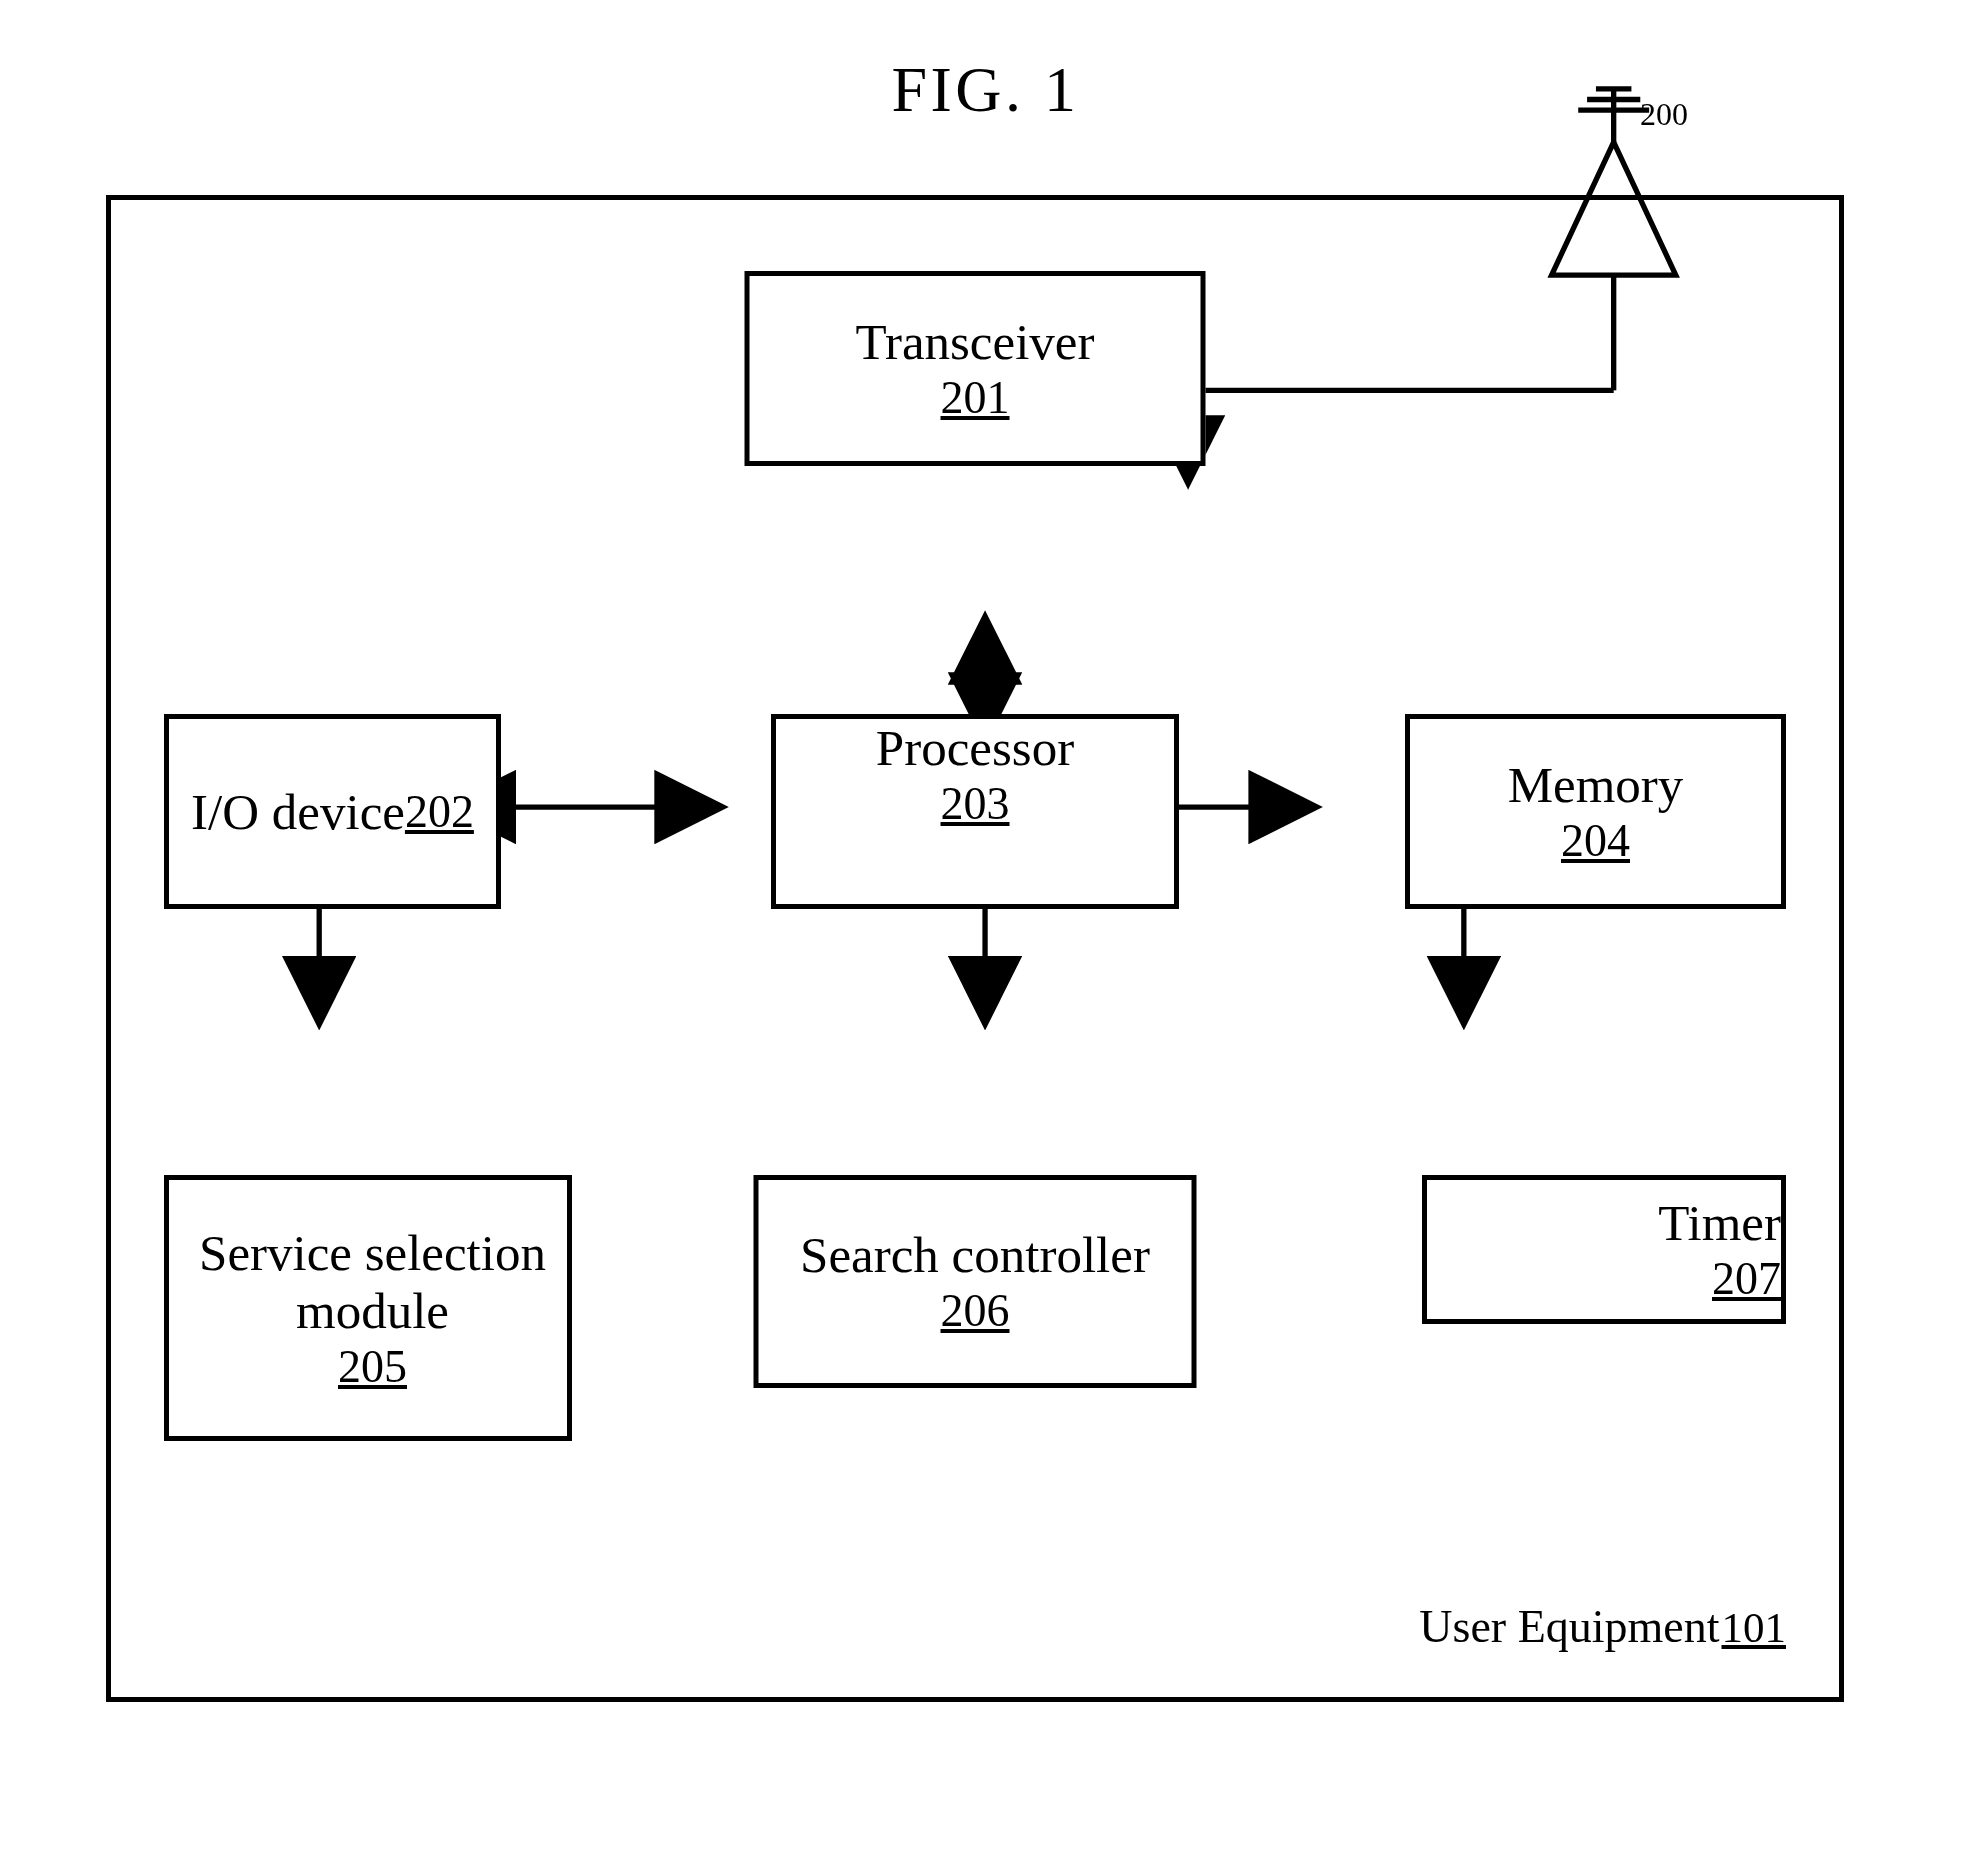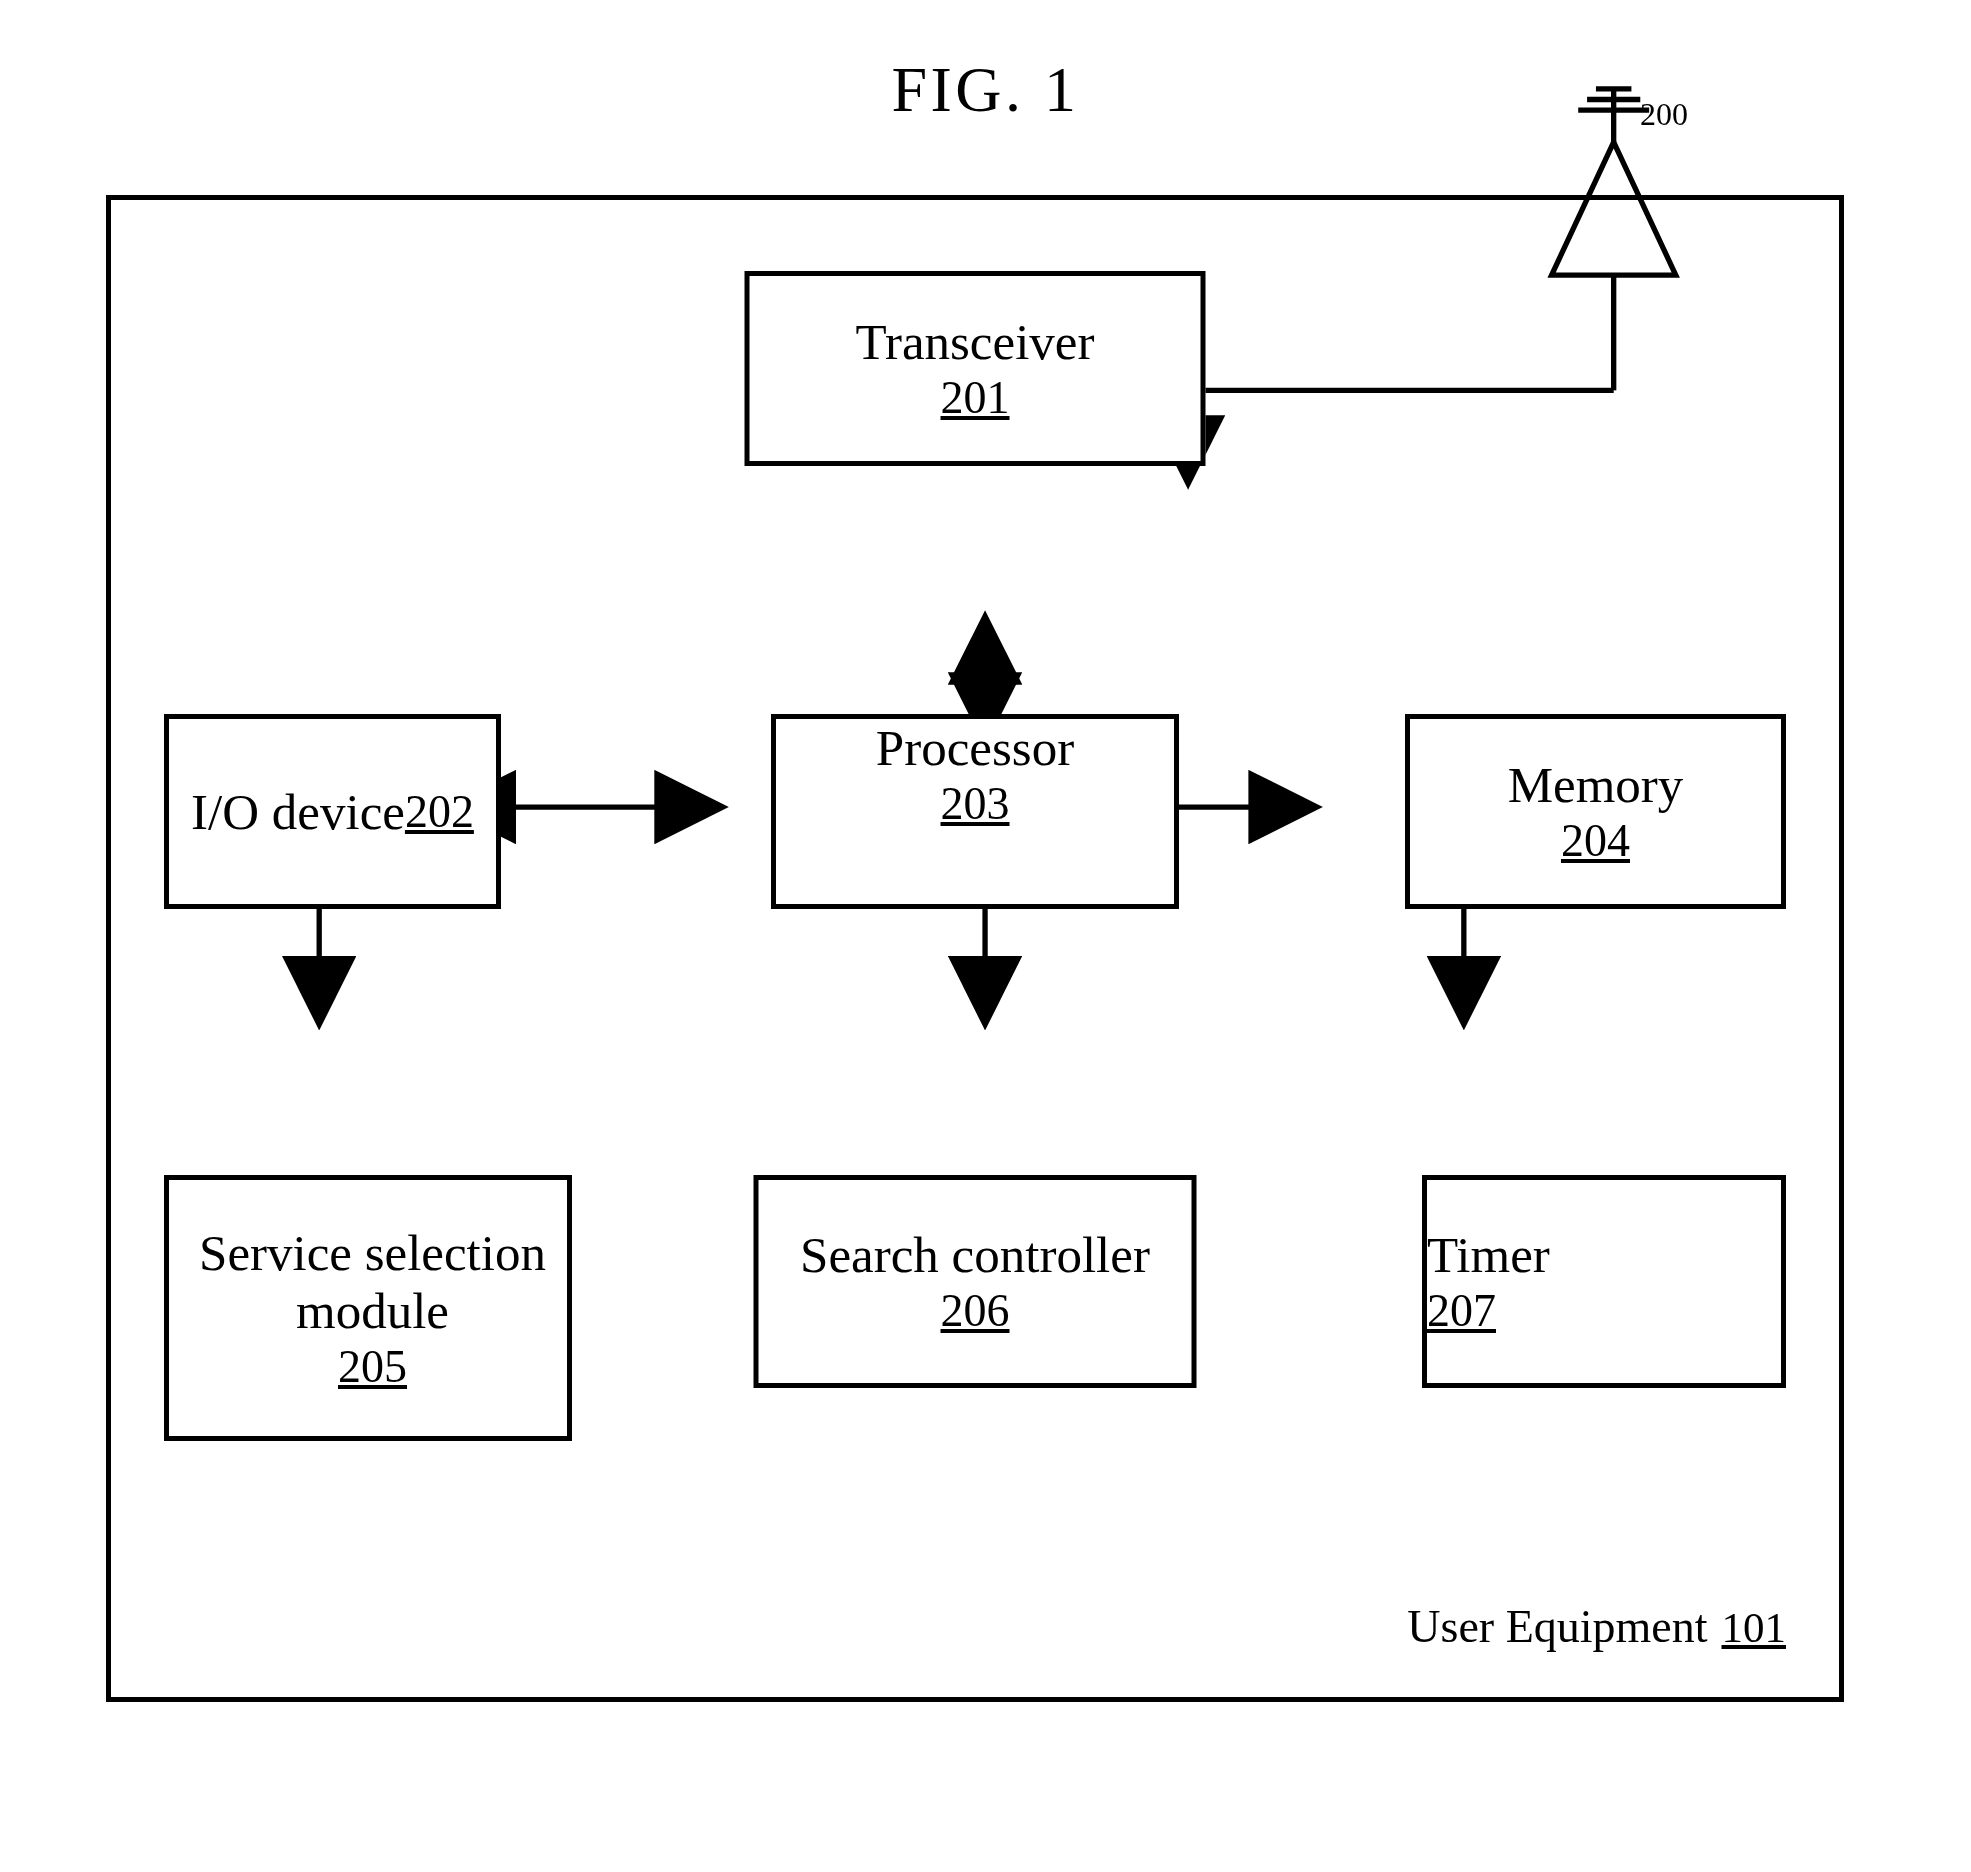--- a/index.html
+++ b/index.html
@@ -131,26 +131,26 @@
     <span class="box-title">Service selection</span>
     <span class="box-title">module</span>
     <span class="box-number">205</span>
   </div>
 
   <div style="position:absolute; top:975px; left:50%; transform:translateX(-50%); width:443px; height:213px; border:5.3px solid #000; display:flex; flex-direction:column; align-items:center; justify-content:center; background:#fff; text-align:center;">
     <span class="box-title">Search controller</span>
     <span class="box-number">206</span>
   </div>
 
-  <div style="position:absolute; top:975px; right:53px; width:364px; height:213px; border:5.3px solid #000; display:flex; flex-direction:column; align-items:flex-start; justify-content:center; background:#fff;">
+  <div style="position:absolute; top:975px; right:53px; width:364px; height:149px; border:5.3px solid #000; display:flex; flex-direction:column; align-items:flex-end; justify-content:center; background:#fff;">
     <span class="box-title">Timer</span>
     <span class="box-number">207</span>
   </div>
 
-  <div style="position:absolute; bottom:44px; right:53px; font-size:46px; display:flex; align-items:baseline; gap:14px;">
+  <div style="position:absolute; bottom:44px; right:53px; font-size:46px; display:flex; align-items:baseline; gap:2px;">
     <span>User Equipment</span>
     <span style="font-size:43px; text-decoration:underline;">101</span>
   </div>
 
 </div>
 
 <div style="position:absolute; top:96px; left:1640px; font-size:32px;">200</div>
 
 
 </body></html>

